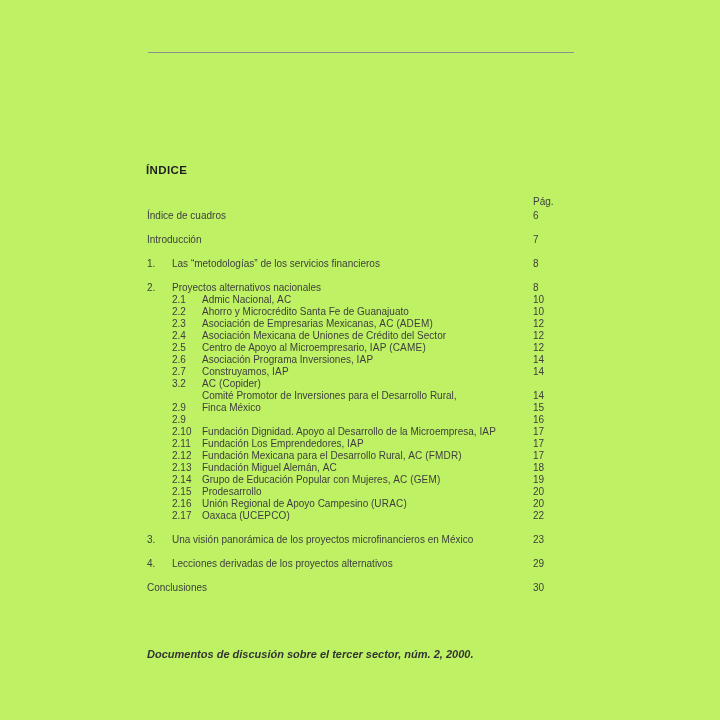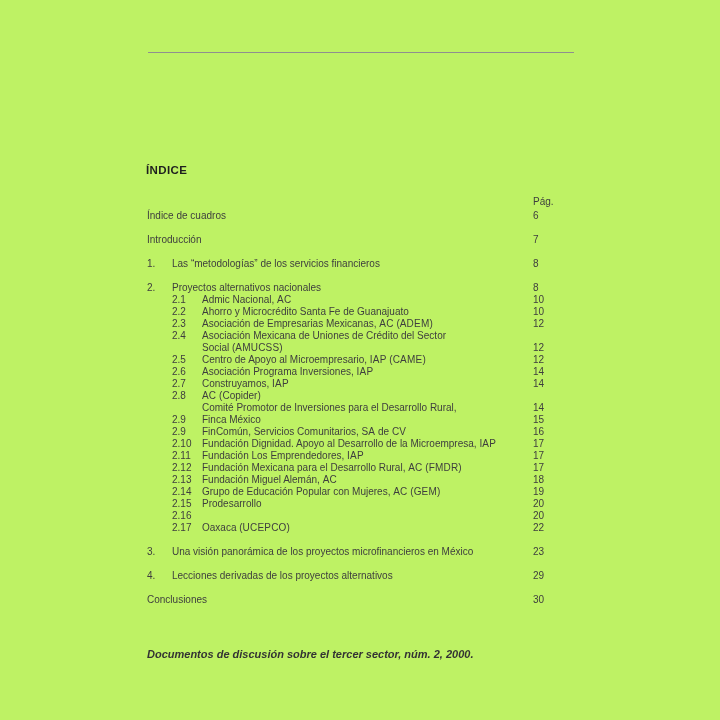--- a/index.html
+++ b/index.html
@@ -127,21 +127,20 @@
           <span class="num">2.3</span>
           <div class="txt">
             <div class="line"><span>Asociación de Empresarias Mexicanas, </span><span class="sc">AC</span><span> (</span><span class="sc">ADEM</span><span>)</span></div>
           </div>
           <span class="pg">12</span>
         </div>
         <div class="row lvl2">
           <span class="num">2.4</span>
           <div class="txt">
             <div class="line"><span>Asociación Mexicana de Uniones de Crédito del Sector</span></div>
-            <div class="line"><span>Social (</span><span class="sc">AMUCSS</span><span>)</span></div>
           </div>
           <span class="pg">12</span>
         </div>
         <div class="row lvl2">
           <span class="num">2.5</span>
           <div class="txt">
             <div class="line"><span>Centro de Apoyo al Microempresario, </span><span class="sc">IAP</span><span> (</span><span class="sc">CAME</span><span>)</span></div>
           </div>
           <span class="pg">12</span>
         </div>
@@ -153,39 +152,36 @@
           <span class="pg">14</span>
         </div>
         <div class="row lvl2">
           <span class="num">2.7</span>
           <div class="txt">
             <div class="line"><span>Construyamos, </span><span class="sc">IAP</span></div>
           </div>
           <span class="pg">14</span>
         </div>
         <div class="row lvl2">
-          <span class="num">2.8</span>
+          <span class="num">3.2</span>
           <div class="txt">
             <div class="line"><span class="sc">AC</span><span> (Copider)</span></div>
             <div class="line"><span>Comité Promotor de Inversiones para el Desarrollo Rural,</span></div>
           </div>
           <span class="pg">14</span>
         </div>
         <div class="row lvl2">
           <span class="num">2.9</span>
           <div class="txt">
             <div class="line"><span>Finca México</span></div>
           </div>
           <span class="pg">15</span>
         </div>
         <div class="row lvl2">
           <span class="num">2.9</span>
-          <div class="txt">
-            <div class="line"><span>FinComún, Servicios Comunitarios, </span><span class="sc">SA</span><span> de </span><span class="sc">CV</span></div>
-          </div>
           <span class="pg">16</span>
         </div>
         <div class="row lvl2">
           <span class="num">2.10</span>
           <div class="txt">
             <div class="line"><span>Fundación Dignidad. Apoyo al Desarrollo de la Microempresa, </span><span class="sc">IAP</span></div>
           </div>
           <span class="pg">17</span>
         </div>
         <div class="row lvl2">
@@ -218,20 +214,23 @@
         </div>
         <div class="row lvl2">
           <span class="num">2.15</span>
           <div class="txt">
             <div class="line"><span>Prodesarrollo</span></div>
           </div>
           <span class="pg">20</span>
         </div>
         <div class="row lvl2">
           <span class="num">2.16</span>
+          <div class="txt">
+            <div class="line"><span>Unión Regional de Apoyo Campesino (</span><span class="sc">URAC</span><span>)</span></div>
+          </div>
           <span class="pg">20</span>
         </div>
         <div class="row lvl2">
           <span class="num">2.17</span>
           <div class="txt">
             <div class="line"><span>Oaxaca (</span><span class="sc">UCEPCO</span><span>)</span></div>
           </div>
           <span class="pg">22</span>
         </div>
         <div class="row lvl1 gap">

